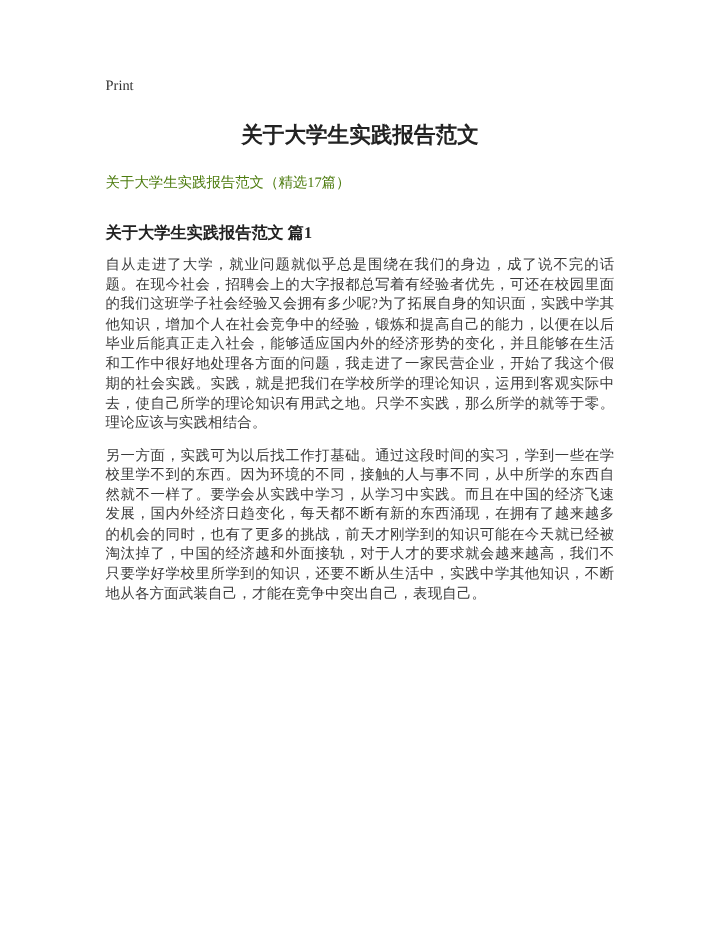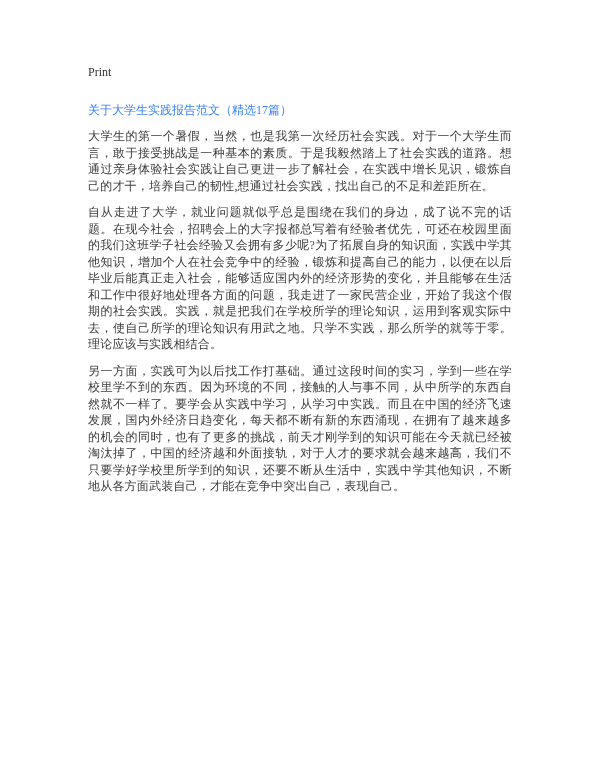--- a/index.html
+++ b/index.html
@@ -29,22 +29,22 @@
   h1.doc-title {
     margin: 0 0 20px 0;
     text-align: center;
     font-size: 18px;
     font-weight: bold;
     color: #222222;
     line-height: 1.25;
   }
   .doc-subtitle {
     font-size: 12px;
-    color: #3b82f6;
-    margin: 0 0 9px 0;
+    color: #4d7c0f;
+    margin: 0 0 24px 0;
   }
   h2.section-heading {
     margin: 0 0 10px 0;
     font-size: 13.5px;
     font-weight: bold;
     color: #222222;
     line-height: 1.3;
   }
   .article-body p {
     margin: 0 0 10px 0;
@@ -54,22 +54,23 @@
     color: #3a3a3a;
     letter-spacing: 0.2px;
   }
 </style>
 </head>
 <body>
 
 <div class="page">
   <div class="print-link">Print</div>
 
+  <h1 class="doc-title">关于大学生实践报告范文</h1>
 
   <div class="doc-subtitle">关于大学生实践报告范文（精选17篇）</div>
 
+  <h2 class="section-heading">关于大学生实践报告范文 篇1</h2>
 
   <div class="article-body">
-      <p>大学生的第一个暑假，当然，也是我第一次经历社会实践。对于一个大学生而言，敢于接受挑战是一种基本的素质。于是我毅然踏上了社会实践的道路。想通过亲身体验社会实践让自己更进一步了解社会，在实践中增长见识，锻炼自己的才干，培养自己的韧性,想通过社会实践，找出自己的不足和差距所在。</p>
       <p>自从走进了大学，就业问题就似乎总是围绕在我们的身边，成了说不完的话题。在现今社会，招聘会上的大字报都总写着有经验者优先，可还在校园里面的我们这班学子社会经验又会拥有多少呢?为了拓展自身的知识面，实践中学其他知识，增加个人在社会竞争中的经验，锻炼和提高自己的能力，以便在以后毕业后能真正走入社会，能够适应国内外的经济形势的变化，并且能够在生活和工作中很好地处理各方面的问题，我走进了一家民营企业，开始了我这个假期的社会实践。实践，就是把我们在学校所学的理论知识，运用到客观实际中去，使自己所学的理论知识有用武之地。只学不实践，那么所学的就等于零。理论应该与实践相结合。</p>
       <p>另一方面，实践可为以后找工作打基础。通过这段时间的实习，学到一些在学校里学不到的东西。因为环境的不同，接触的人与事不同，从中所学的东西自然就不一样了。要学会从实践中学习，从学习中实践。而且在中国的经济飞速发展，国内外经济日趋变化，每天都不断有新的东西涌现，在拥有了越来越多的机会的同时，也有了更多的挑战，前天才刚学到的知识可能在今天就已经被淘汰掉了，中国的经济越和外面接轨，对于人才的要求就会越来越高，我们不只要学好学校里所学到的知识，还要不断从生活中，实践中学其他知识，不断地从各方面武装自己，才能在竞争中突出自己，表现自己。</p>
     </div>
 </div>
 
 </body></html>

